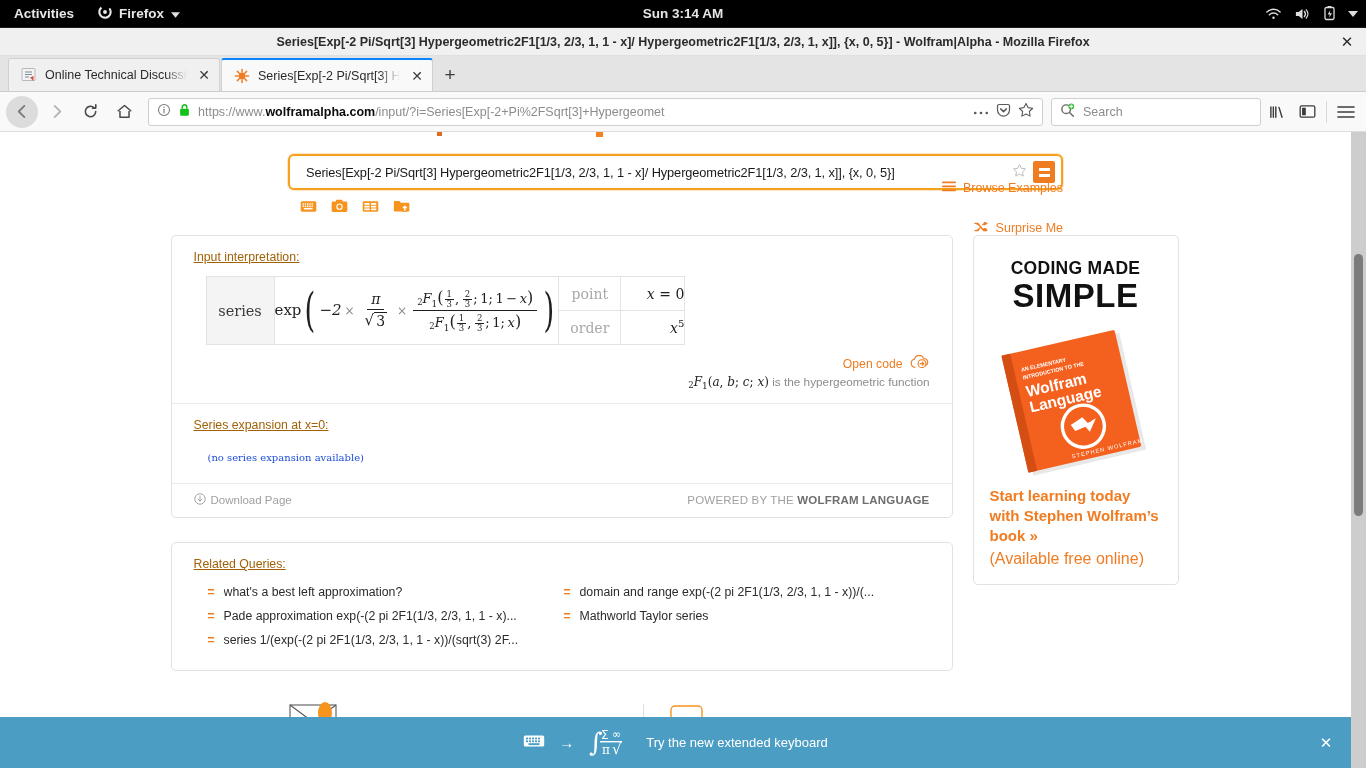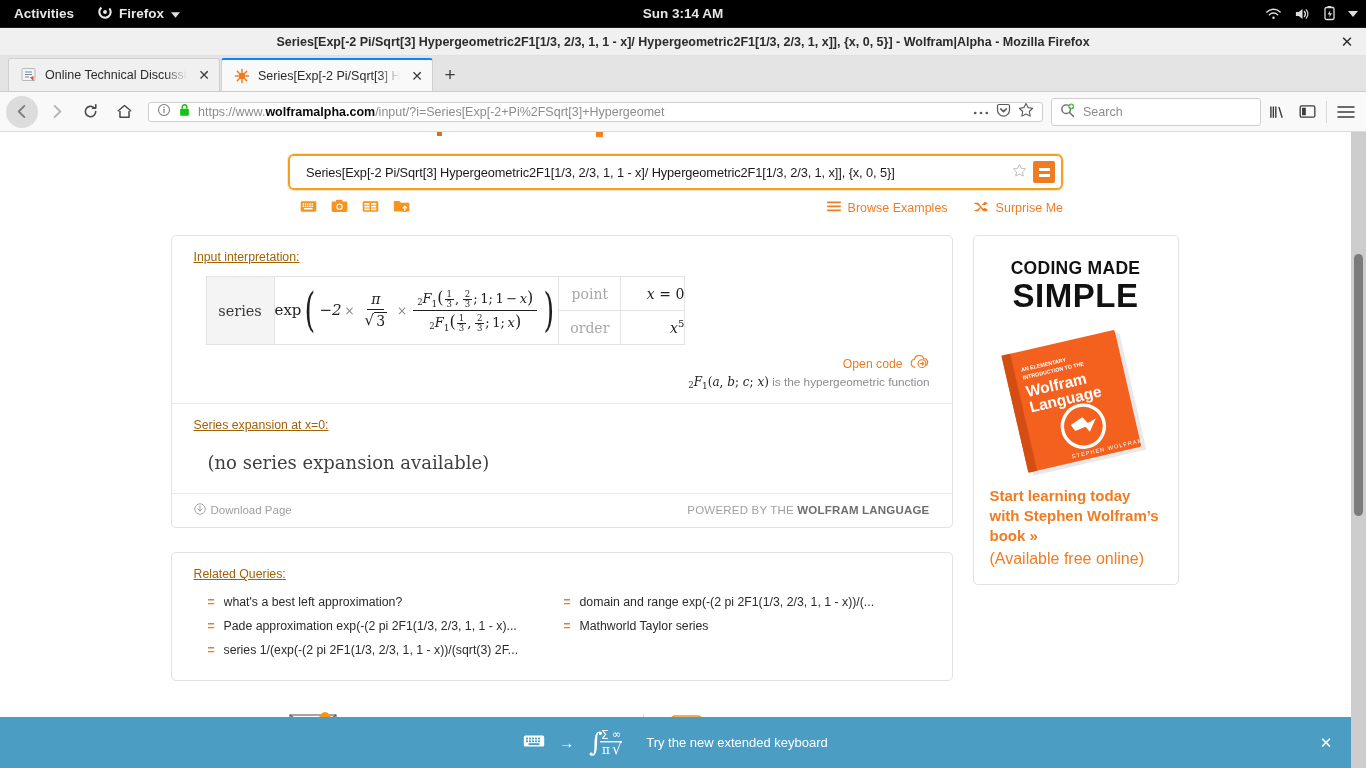--- a/index.html
+++ b/index.html
@@ -91,21 +91,21 @@
   }
   .nav-btn {
     width: 32px; height: 32px; border-radius: 50%;
     display: flex; align-items: center; justify-content: center;
     color: #4a4a4a;
   }
   .nav-btn.back {
     background: #dcdcdc; color: #7a7a7a;
   }
   .urlbar {
-    flex: 1; height: 20px; margin: 0 6px; background: #fff;
+    flex: 1; height: 28px; margin: 0 6px; background: #fff;
     border: 1px solid #cfcfcf; border-radius: 3px;
     display: flex; align-items: center; gap: 7px; padding: 0 8px;
     font-size: 12.5px; color: #737373; overflow: hidden;
   }
   .urlbar .url-text {
     flex: 1; white-space: nowrap; overflow: hidden; color: #8c8c8c;
     -webkit-mask-image: linear-gradient(to right, #000 92%, transparent 100%);
     mask-image: linear-gradient(to right, #000 92%, transparent 100%);
   }
   .urlbar .url-host { color: #0c0c0d; font-weight: bold; }
@@ -162,22 +162,22 @@
   }
   .query-submit i { display: block; width: 11px; height: 3px; background: #fff; }
 
   
   .toolrow {
     width: 775px; margin: 7px auto 0; display: flex; align-items: center;
     height: 22px;
   }
   .toolrow-left { display: flex; align-items: center; gap: 14px; padding-left: 12px; }
   .toolrow-right {
-    margin-left: auto; display: flex; align-items: flex-start; gap: 26px;
-    font-size: 12.5px; color: #f07c22;
+    margin-left: auto; display: flex; align-items: flex-end; gap: 26px;
+    font-size: 12.5px; color: #f07c22; flex-direction: column;
   }
   .toolrow-right .tr-item { display: flex; align-items: center; gap: 7px; }
 
   
   .results {
     width: 1010px; margin: 16px auto 0; display: flex; gap: 20px;
     align-items: flex-start;
   }
   .results-main { width: 782px; }
   .pod {
@@ -236,21 +236,21 @@
   sub.pre { font-size: 8.5px; vertical-align: -2px; }
 
   .note-row {
     display: flex; justify-content: flex-end; align-items: center;
     gap: 7px; padding: 4px 22px 0; font-size: 12.2px; color: #f07c22;
   }
   .note-legend {
     text-align: right; padding: 3px 22px 12px; font-size: 11.8px; color: #8c8c8c;
   }
   .noexp {
-    font-family: "DejaVu Serif", serif; font-size: 18px; color: #404040;
+    font-family: "DejaVu Serif", serif; font-size: 10px; color: #1d4ed8;
     padding: 8px 0 14px 14px;
   }
   .pod-footer {
     display: flex; align-items: center; padding: 9px 22px 10px;
     font-size: 11.5px; color: #a0a0a0;
   }
   .pod-footer .dl { display: flex; align-items: center; gap: 5px; }
   .pod-footer .pw { margin-left: auto; letter-spacing: .2px; }
   .pod-footer .pw b { color: #6e6e6e; }
 

